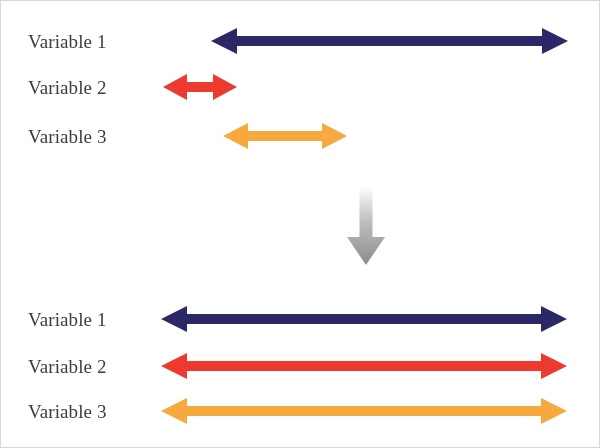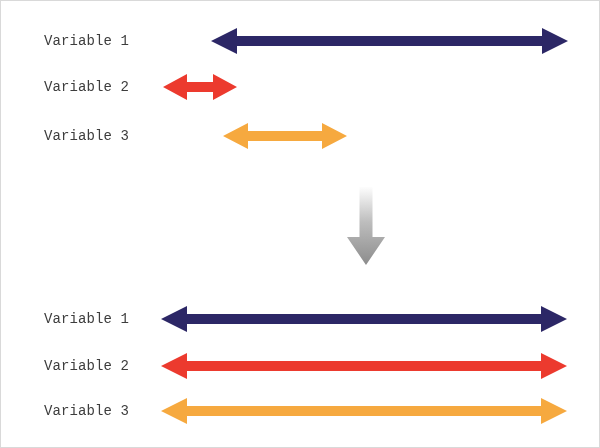--- a/index.html
+++ b/index.html
@@ -14,28 +14,27 @@
     position: relative;
     width: 600px;
     height: 448px;
     background: #ffffff;
     box-sizing: border-box;
     border: 1px solid #d9d9d9;
     overflow: hidden;
   }
   .row-label {
     position: absolute;
-    font-family: Liberation Mono, monospace;
-    font-size: 14px;
+    font-family: Liberation Serif, serif;
+    font-size: 19px;
     color: #3d3d3d;
     letter-spacing: 0.1px;
     white-space: nowrap;
     line-height: 1;
     transform: translateY(-50%);
-    margin-left: 16px;
   }
   .arrow-svg {
     position: absolute;
     display: block;
   }
   .down-arrow {
     position: absolute;
   }
 </style>
 </head>

